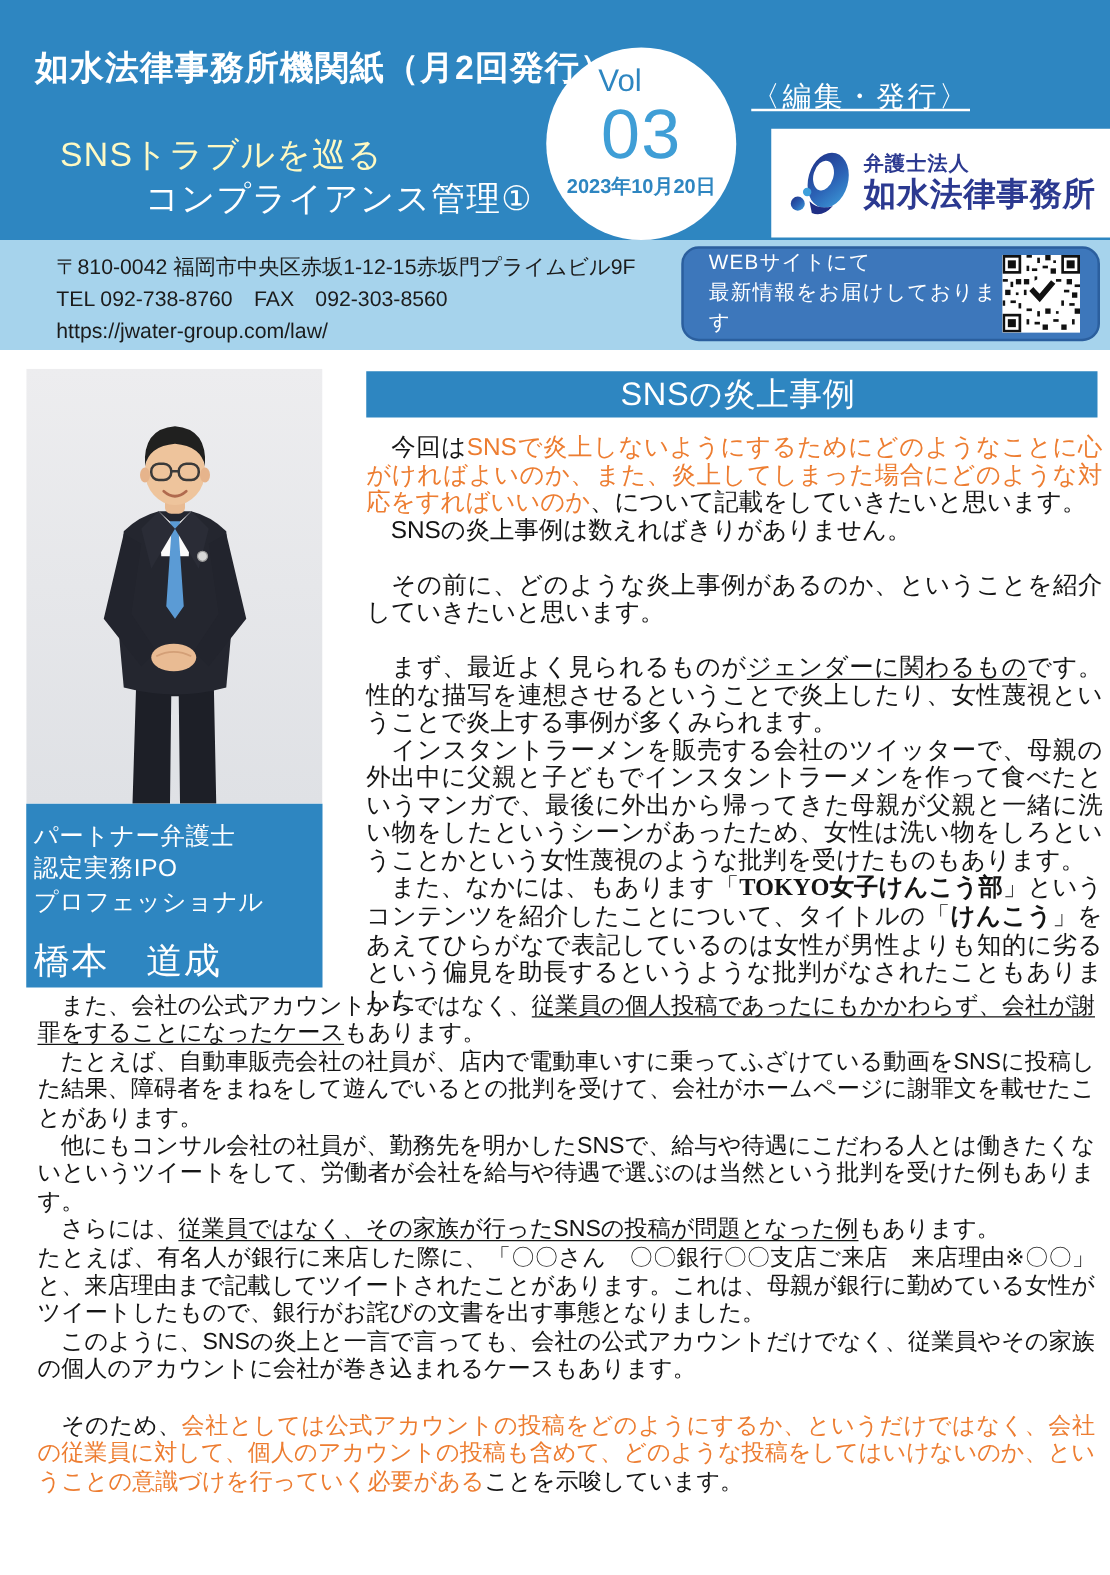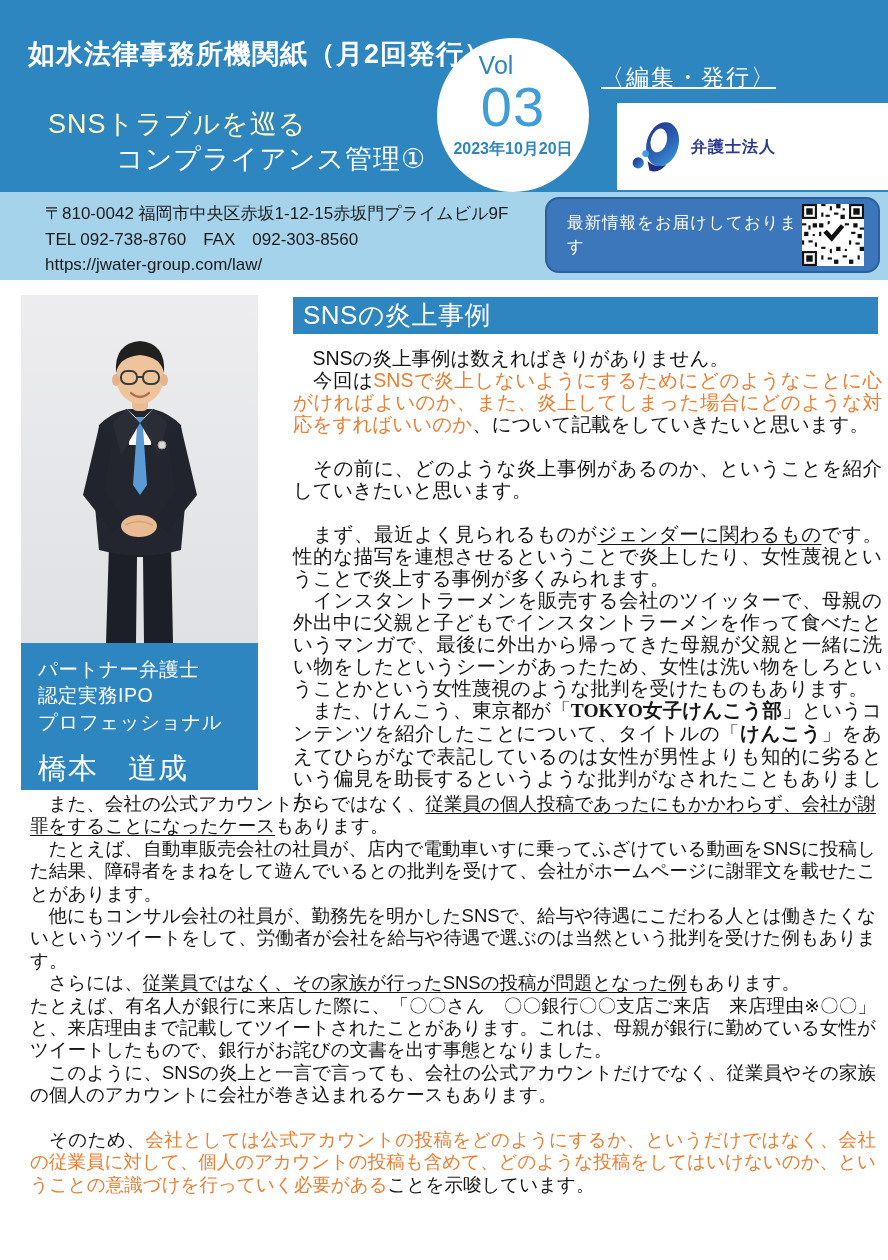--- a/index.html
+++ b/index.html
@@ -36,27 +36,27 @@
   .address-bar{position:absolute;left:0;top:192px;width:888px;height:88px;background:var(--light-blue);}
   .address-lines{position:absolute;left:45px;top:9px;font-size:17px;color:#1b1b1b;line-height:1.5;}
   .web-banner{position:absolute;left:545px;top:5px;width:335px;height:76px;background:var(--banner-blue);
     border:2px solid var(--banner-border);border-radius:14px;display:flex;align-items:center;justify-content:space-between;}
   .web-banner-text{color:#fff;font-size:16.5px;line-height:1.45;margin-left:20px;letter-spacing:1px;}
   .qr{width:62px;height:62px;background:#fff;margin-right:14px;flex:none;}
 
   
   .photo{position:absolute;left:21px;top:295px;width:237px;height:348px;}
   .name-card{position:absolute;left:21px;top:643px;width:237px;height:147px;background:var(--primary-blue);
-    color:#fff;padding:13px 0 0 17px;}
+    color:#fff;padding:13px 0 0 6px;}
   .name-card .role{font-size:19.5px;line-height:1.35;letter-spacing:0.5px;}
   .name-card .person-name{font-size:29px;margin-top:14px;letter-spacing:1px;}
 
   
   .section-header{position:absolute;left:293px;top:297px;width:585px;height:37px;background:var(--primary-blue);
-    color:#fff;font-size:26px;line-height:37px;padding-left:10px;letter-spacing:0.5px;}
+    color:#fff;font-size:26px;line-height:37px;padding-left:10px;letter-spacing:0.5px;text-align:center;}
   .column-text{position:absolute;left:293px;top:347px;width:589px;font-size:19.5px;line-height:22px;color:var(--ink);
     text-align:justify;}
   .bottom-text{position:absolute;left:30px;top:793px;width:846px;font-size:18.5px;line-height:22.4px;color:var(--ink);
     text-align:justify;}
   .para{margin:0;}
   .para.blank{height:22px;}
   .run-normal{}
   .run-orange{color:var(--accent-orange);}
   .run-underline{text-decoration:underline;text-underline-offset:3px;}
   .run-bold{font-weight:bold;font-family:Liberation Serif, serif;}
@@ -89,32 +89,34 @@
           </linearGradient>
         </defs>
         <ellipse cx="38" cy="30" rx="17" ry="24" transform="rotate(16 38 30)" fill="url(#g1)"></ellipse>
         <ellipse cx="34" cy="26" rx="8.5" ry="13" transform="rotate(16 34 26)" fill="#ffffff"></ellipse>
         <path d="M22 48 Q30 56 42 52 Q33 62 24 58 Z" fill="#1F2F86"></path>
         <circle cx="12" cy="50" r="6" fill="url(#g1)"></circle>
         <circle cx="20" cy="40" r="3.6" fill="#3EA0DC"></circle>
       </svg>
       <div class="logo-text">
         <div class="logo-type">弁護士法人</div>
+        <div class="logo-name">如水法律事務所</div>
       </div>
     </div>
   </div>
 
   <div class="address-bar">
     <div class="address-lines">
       <div>〒810-0042 福岡市中央区赤坂1-12-15赤坂門プライムビル9F</div>
       <div>TEL 092-738-8760　FAX　092-303-8560</div>
       <div>https://jwater-group.com/law/</div>
     </div>
     <div class="web-banner">
       <div class="web-banner-text">
+        <div>WEBサイトにて</div>
         <div>最新情報をお届けしております</div>
       </div>
       <svg class="qr" viewBox="0 0 29 29">
         <rect width="29" height="29" fill="#fff"></rect>
         <g fill="#111">
           <rect x="0" y="0" width="7" height="7"></rect>
             <rect x="22" y="0" width="7" height="7"></rect>
             <rect x="0" y="22" width="7" height="7"></rect>
           <rect x="1" y="1" width="5" height="5" fill="#fff"></rect>
             <rect x="23" y="1" width="5" height="5" fill="#fff"></rect>
@@ -213,28 +215,28 @@
   <div class="name-card">
     <div class="role">パートナー弁護士</div>
     <div class="role">認定実務IPO</div>
     <div class="role">プロフェッショナル</div>
     <div class="person-name">橋本　道成</div>
   </div>
 
   <div class="section-header">SNSの炎上事例</div>
 
   <div class="column-text">
+      <p class="para"><span class="run-normal">　今回は</span><span class="run-orange">SNSで炎上しないようにするためにどのようなことに心がければよいのか、また、炎上してしまった場合にどのような対応をすればいいのか</span><span class="run-normal">、について記載をしていきたいと思います。</span></p>
       <p class="para"><span class="run-normal">　SNSの炎上事例は数えればきりがありません。</span></p>
-      <p class="para"><span class="run-normal">　今回は</span><span class="run-orange">SNSで炎上しないようにするためにどのようなことに心がければよいのか、また、炎上してしまった場合にどのような対応をすればいいのか</span><span class="run-normal">、について記載をしていきたいと思います。</span></p>
       <p class="para blank"></p>
       <p class="para"><span class="run-normal">　その前に、どのような炎上事例があるのか、ということを紹介していきたいと思います。</span></p>
       <p class="para blank"></p>
       <p class="para"><span class="run-normal">　まず、最近よく見られるものが</span><span class="run-underline">ジェンダーに関わるもの</span><span class="run-normal">です。性的な描写を連想させるということで炎上したり、女性蔑視ということで炎上する事例が多くみられます。</span></p>
       <p class="para"><span class="run-normal">　インスタントラーメンを販売する会社のツイッターで、母親の外出中に父親と子どもでインスタントラーメンを作って食べたというマンガで、最後に外出から帰ってきた母親が父親と一緒に洗い物をしたというシーンがあったため、女性は洗い物をしろということかという女性蔑視のような批判を受けたものもあります。</span></p>
-      <p class="para"><span class="run-normal">　また、けんこう、東京都が「</span><span class="run-bold">TOKYO女子けんこう部</span><span class="run-normal">」というコンテンツを紹介したことについて、タイトルの「</span><span class="run-bold">けんこう</span><span class="run-normal">」をあえてひらがなで表記しているのは女性が男性よりも知的に劣るという偏見を助長するというような批判がなされたこともありました。</span></p>
+      <p class="para"><span class="run-normal">　また、なかには、もあります「</span><span class="run-bold">TOKYO女子けんこう部</span><span class="run-normal">」というコンテンツを紹介したことについて、タイトルの「</span><span class="run-bold">けんこう</span><span class="run-normal">」をあえてひらがなで表記しているのは女性が男性よりも知的に劣るという偏見を助長するというような批判がなされたこともありました。</span></p>
     </div>
 
   <div class="bottom-text">
       <p class="para"><span class="run-normal">　また、会社の公式アカウントからではなく、</span><span class="run-underline">従業員の個人投稿であったにもかかわらず、会社が謝罪をすることになったケース</span><span class="run-normal">もあります。</span></p>
       <p class="para"><span class="run-normal">　たとえば、自動車販売会社の社員が、店内で電動車いすに乗ってふざけている動画をSNSに投稿した結果、障碍者をまねをして遊んでいるとの批判を受けて、会社がホームページに謝罪文を載せたことがあります。</span></p>
       <p class="para"><span class="run-normal">　他にもコンサル会社の社員が、勤務先を明かしたSNSで、給与や待遇にこだわる人とは働きたくないというツイートをして、労働者が会社を給与や待遇で選ぶのは当然という批判を受けた例もあります。</span></p>
       <p class="para"><span class="run-normal">　さらには、</span><span class="run-underline">従業員ではなく、その家族が行ったSNSの投稿が問題となった例</span><span class="run-normal">もあります。</span></p>
       <p class="para"><span class="run-normal">たとえば、有名人が銀行に来店した際に、「〇〇さん　〇〇銀行〇〇支店ご来店　来店理由※〇〇」と、来店理由まで記載してツイートされたことがあります。これは、母親が銀行に勤めている女性がツイートしたもので、銀行がお詫びの文書を出す事態となりました。</span></p>
       <p class="para"><span class="run-normal">　このように、SNSの炎上と一言で言っても、会社の公式アカウントだけでなく、従業員やその家族の個人のアカウントに会社が巻き込まれるケースもあります。</span></p>
       <p class="para blank"></p>

